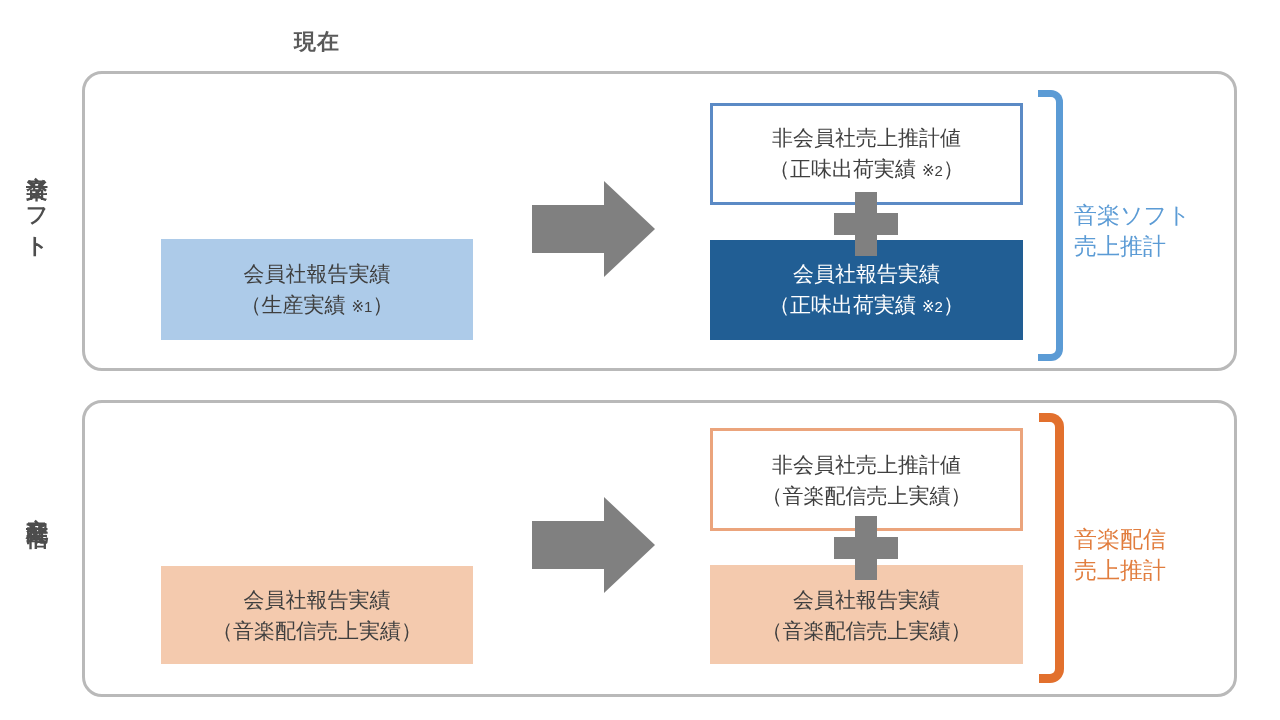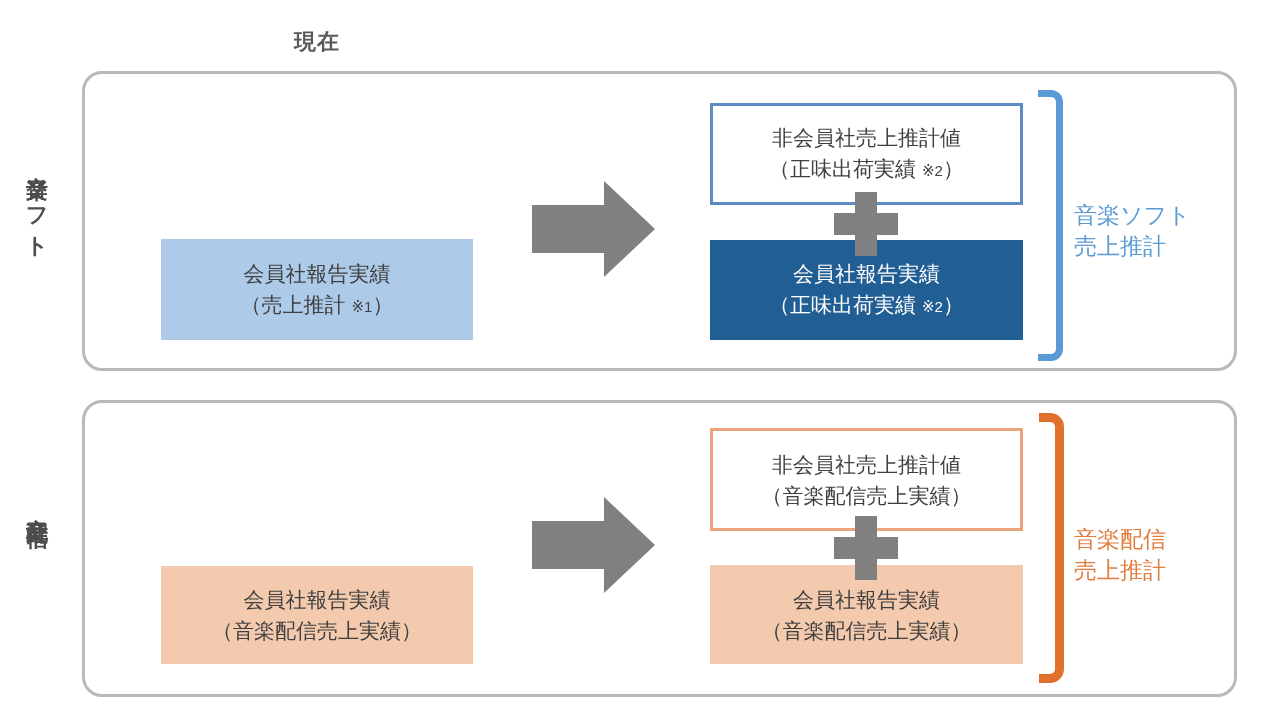--- a/index.html
+++ b/index.html
@@ -69,21 +69,21 @@
 
 <div class="canvas">
 
   <div class="hdr hdr-left">現在</div>
 
   <div class="side-label" style="top:158px;">音楽ソフト</div>
   <div class="panel panel-1"></div>
 
   <div class="box fill-blue-light" style="left:161px;top:239px;width:312px;height:101px;">
     <div>会員社報告実績</div>
-    <div><span>（売上推計</span><span class="note">※1</span><span>）</span></div>
+    <div><span>（生産実績</span><span class="note">※1</span><span>）</span></div>
   </div>
 
   <div class="arrow" style="left:532px;top:181px;">
     <div class="tail"></div>
     <div class="head"></div>
   </div>
 
   <div class="box outline-blue" style="left:710px;top:103px;width:313px;height:102px;">
     <div>非会員社売上推計値</div>
     <div><span>（正味出荷実績</span><span class="note">※2</span><span>）</span></div>

